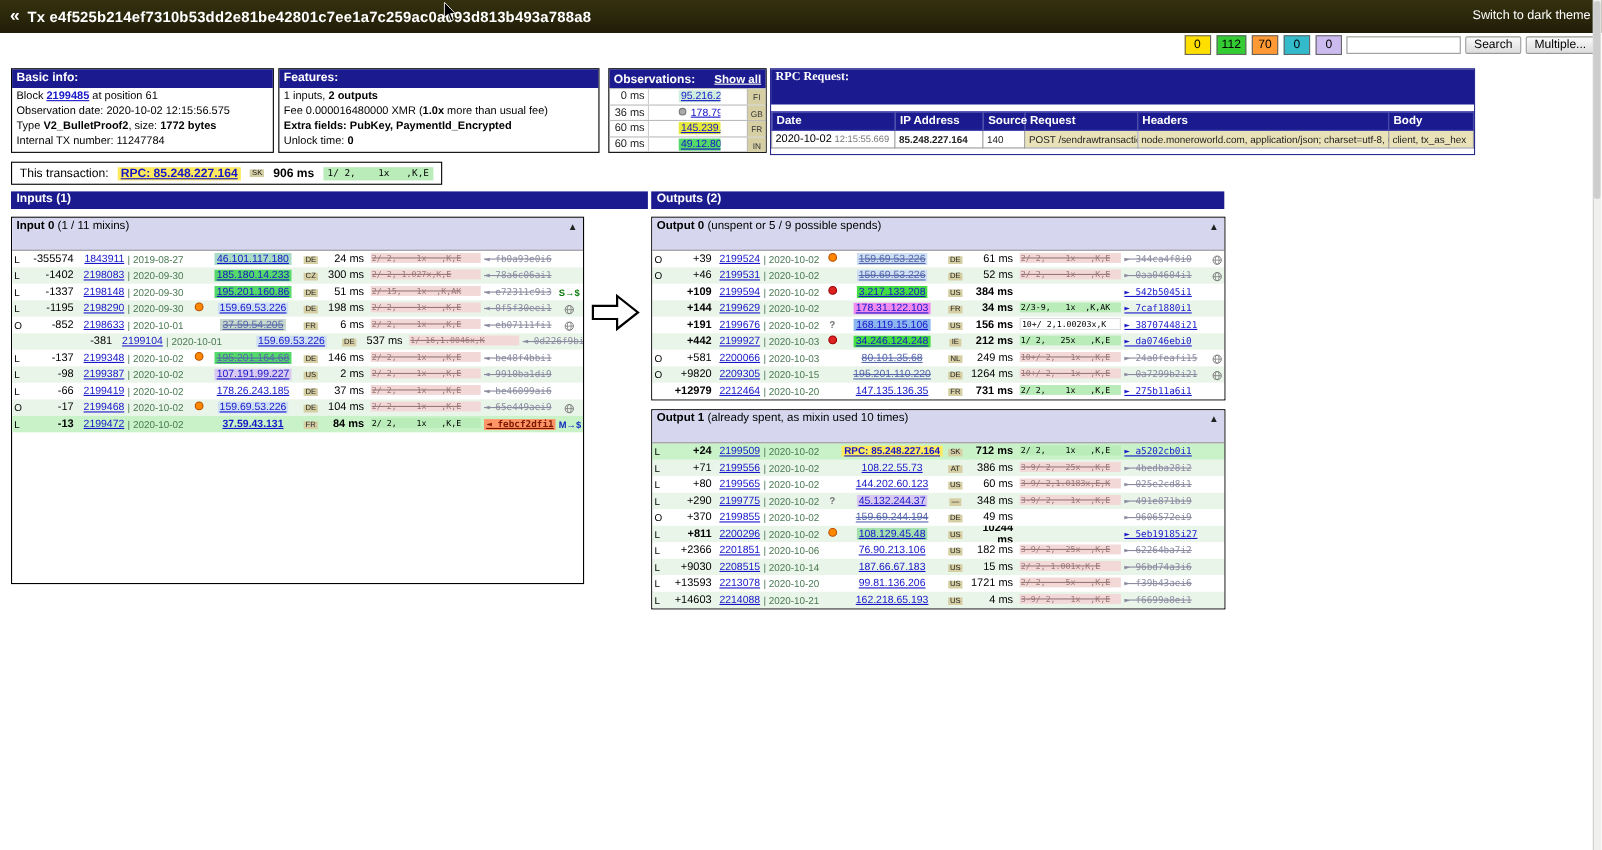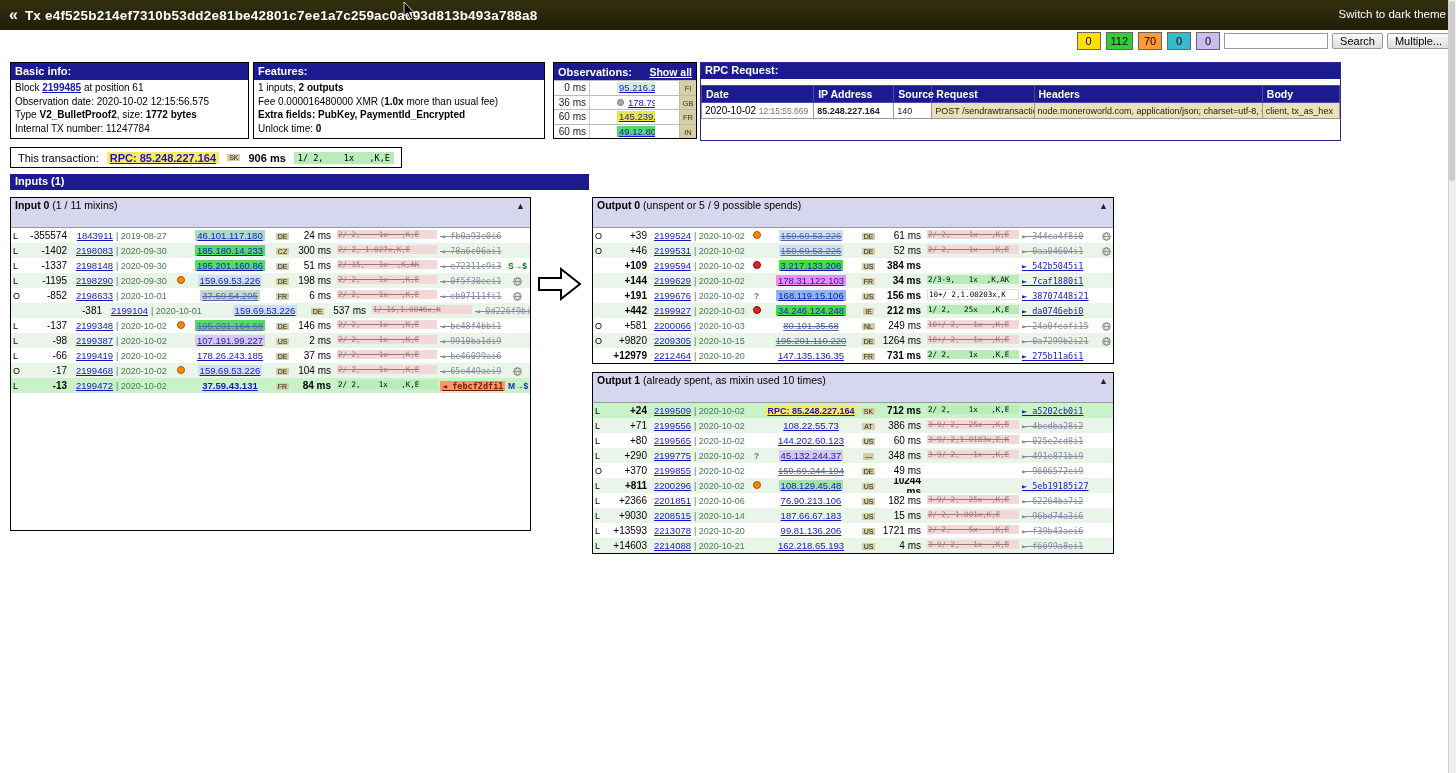--- a/index.html
+++ b/index.html
@@ -32,21 +32,21 @@
   .p-obs .phd{display:flex;justify-content:space-between;align-items:center;padding:1px 4px;}
   .showall{color:#fff;text-decoration:underline;font-weight:bold;font-size:10.5px;}
   .obs-row{display:flex;align-items:stretch;height:14.5px;border-top:1px solid #bbb;font-size:10px;gap:24px;}
   .obs-ms{width:36px;text-align:right;padding:1px 3px 0 0;color:#222;border-right:1px solid #ccc;}
   .obs-ip{flex:1;padding:1px 0 0 3px;white-space:nowrap;overflow:hidden;}
   .obs-icon{display:inline-block;width:7px;height:7px;border-radius:50%;background:#aaa;border:1px solid #777;margin-right:2px;}
   .obs-cc{width:17px;background:#d6cfa4;font-size:7.5px;text-align:center;padding-top:3px;border-left:1px solid #bbb;color:#333;}
   .ipbox{font-size:9.5px;color:#1616c8;text-decoration:underline;padding:0 2px;white-space:nowrap;}
 
   .p-rpc{left:700px;width:641px;height:79px;border:1px solid #2a2a90;}
-  .p-rpc .phd{height:16px;padding:1px 4px;}
+  .p-rpc .phd{height:32px;padding:1px 4px;font-family:Liberation Serif, serif;}
   .rpc-table{border-collapse:collapse;width:100%;margin-top:6px;table-layout:fixed;}
   .rpc-table th{background:#1b1b8f;color:#fff;font-size:10.5px;text-align:left;padding:2px 4px;border:1px solid #4949ad;font-weight:bold;}
   .rpc-table td{font-size:9px;padding:2px 3px;border:1px solid #999;overflow:hidden;white-space:nowrap;color:#222;}
   .td-date .d{font-size:10px;color:#000;}
   .td-date .t{color:#777;font-size:8.5px;}
   .td-ip{font-weight:bold;font-size:10px;color:#000;}
   .td-req,.td-hdr,.td-body{background:#e9e1b8;}
 
   
   .txbar{position:absolute;left:10px;top:147px;height:21px;display:inline-flex;align-items:center;gap:8px;border:1px solid #000;background:#fff;padding:0 7px;font-size:11px;}
@@ -227,20 +227,21 @@
 
   <div class="txbar">
     <span>This transaction:</span>
     <a class="rpclink">RPC: 85.248.227.164</a>
     <span class="ccbox">SK</span>
     <span class="ms-b">906 ms</span>
     <span class="ringbox match">1/ 2,    1x   ,K,E</span>
   </div>
 
   <div class="secbar inbar">Inputs (1)</div>
+  <div class="secbar outbar">Outputs (2)</div>
 
   <div class="inputs-box" id="inputsBox">
       <div class="section">
         <div class="subhd"><b>Input 0</b><span> (1 / 11 mixins)</span><span class="collapse">▲</span></div>
         <div class="row inp" style="background: rgb(255, 255, 255);">
           <span class="c-marker">L</span>
           <span class="c-offset">-355574</span>
           <span class="c-block"><a class="blocklink">1843911</a></span>
           <span class="c-date">| 2019-08-27</span>
           <span class="c-flag"></span>

